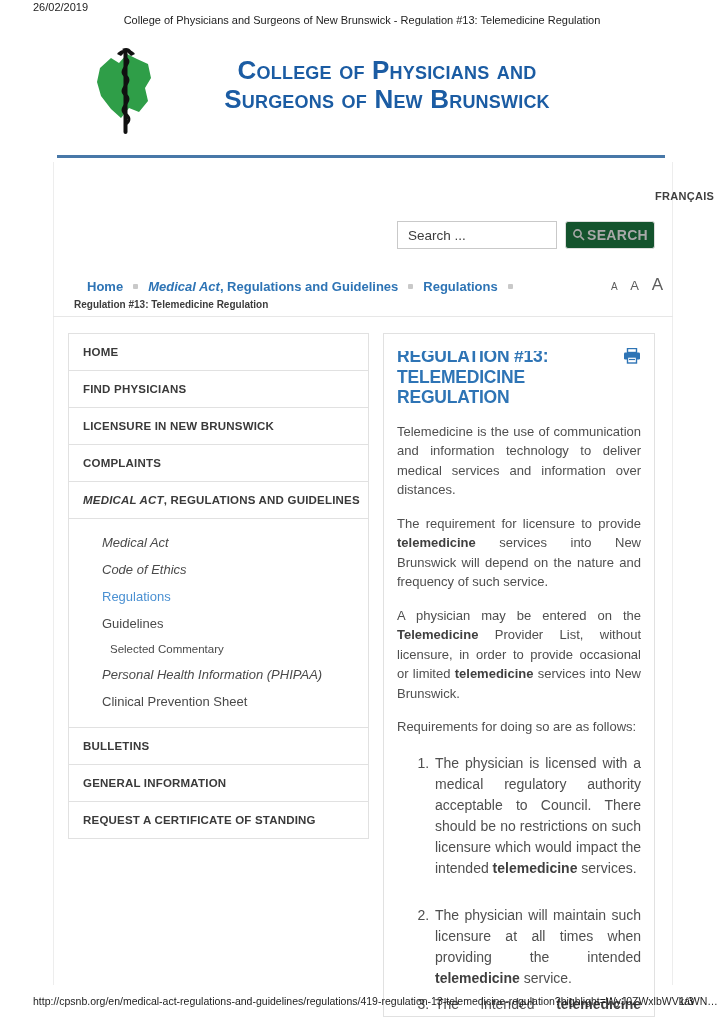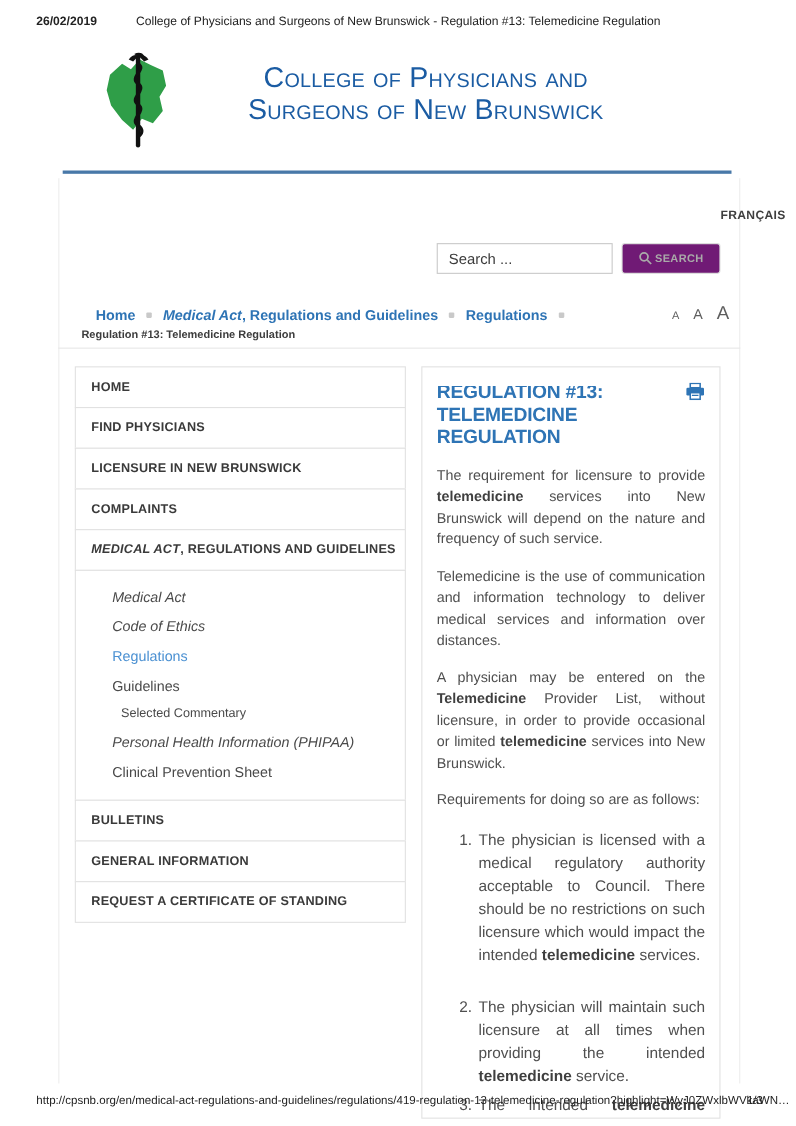--- a/index.html
+++ b/index.html
@@ -1,44 +1,44 @@
 <!DOCTYPE html>
 <html><head>
 <meta charset="utf-8">
 <style>
   * { margin:0; padding:0; box-sizing:border-box; }
   body { width:724px; height:1024px; background:#fff; font-family:"Liberation Sans", sans-serif; color:#444; }
   #page { position:relative; width:724px; height:1024px; background:#fff; overflow:hidden; }
 
   
-  .print-date { position:absolute; left:33px; top:14px; font-size:11px; color:#222;font-weight:bold; }
+  .print-date { position:absolute; left:33px; top:1px; font-size:11px; color:#222; }
   .print-title { position:absolute; left:0; top:14px; width:100%; text-align:center; font-size:11px; color:#222; }
   .print-url { position:absolute; left:33px; top:995px; font-size:10.5px; color:#222; }
   .print-page { position:absolute; left:679px; top:995px; font-size:10.5px; color:#222; }
 
   
   .logo { position:absolute; left:93px; top:46px; width:66px; height:92px; cursor:pointer; }
   .brand { position:absolute; left:192px; top:56px; width:390px; text-align:center;
-           font-variant:small-caps; font-weight:normal; font-size:26px; line-height:1.13;
+           font-variant:small-caps; font-weight:bold; font-size:26px; line-height:1.13;
            color:#1b5ca3; letter-spacing:0.2px; }
   .blue-rule { position:absolute; left:57px; top:155px; width:608px; height:3px; background:#4878a8; }
 
   .wrapper { position:absolute; left:53px; top:162px; width:620px; height:823px;
              border-left:1px solid #ededed; border-right:1px solid #ededed; }
 
   .francais { position:absolute; left:608px; top:190px; font-size:11px; font-weight:bold;
               color:#3f3f3f; letter-spacing:0.3px; cursor:pointer;margin-left:47px; }
 
   .search-input { position:absolute; left:397px; top:221px; width:160px; height:28px;
                   border:1px solid #c9c9c9; font-size:13.5px; padding:0 10px; color:#333;
                   font-family:"Liberation Sans", sans-serif; }
   .search-input::placeholder { color:#3c3c3c; opacity:1; }
   .search-btn { position:absolute; left:565px; top:221px; width:90px; height:28px;
-                background:#701a75; border:1px solid #ddd; border-radius:3px; color:#a9a9a9;
-                font-size:10px; font-weight:bold; letter-spacing:0.3px;
+                background:#14532d; border:1px solid #ddd; border-radius:3px; color:#a9a9a9;
+                font-size:14px; font-weight:bold; letter-spacing:0.3px;
                 display:flex; align-items:center; justify-content:center; gap:1px; cursor:pointer;
                 font-family:"Liberation Sans", sans-serif; }
 
   .crumbs { position:absolute; left:87px; top:279px; font-size:13px; font-weight:bold;
             display:flex; align-items:center; gap:10px; white-space:nowrap; }
   .crumbs a { color:#2e74b5; text-decoration:none; cursor:pointer; }
   .crumb-sep { display:inline-block; width:5px; height:5px; background:#c9c9c9; border-radius:1px; }
   .crumb-current { position:absolute; left:74px; top:299px; font-size:10px; font-weight:bold; color:#3c3c3c; }
 
   .font-sizes { position:absolute; left:611px; top:275px; width:52px; display:flex;
@@ -158,22 +158,22 @@
         <rect x="4.5" y="0.5" width="9" height="4" fill="none" stroke="#2e74b5" stroke-width="1.4"></rect>
         <rect x="1" y="4.5" width="16" height="7" rx="1.2" fill="#2e74b5"></rect>
         <rect x="4.5" y="9" width="9" height="6" fill="#fff" stroke="#2e74b5" stroke-width="1.4"></rect>
         <line x1="6" y1="11.5" x2="12" y2="11.5" stroke="#2e74b5" stroke-width="1.2"></line>
       </svg>
     </button>
     <h1>
       <span class="clip-top">REGULATION #13:</span>
       <span>TELEMEDICINE REGULATION</span>
     </h1>
+    <p>Telemedicine is the use of communication and information technology to deliver medical services and information over distances.</p>
     <p>The requirement for licensure to provide <b>telemedicine</b> services into New Brunswick will depend on the nature and frequency of such service.</p>
-    <p>Telemedicine is the use of communication and information technology to deliver medical services and information over distances.</p>
     <p>A physician may be entered on the <b>Telemedicine</b> Provider List, without licensure, in order to provide occasional or limited <b>telemedicine</b> services into New Brunswick.</p>
     <p>Requirements for doing so are as follows:</p>
     <ol>
       <li>The physician is licensed with a medical regulatory authority acceptable to Council.  There should be no restrictions on such licensure which would impact the intended <b>telemedicine</b> services.</li>
       <li>The physician will maintain such licensure at all times when providing the intended <b>telemedicine</b> service.</li>
       <li>The intended <b>telemedicine</b> services will be of a nature and frequency acceptable to Council.</li>
 
     </ol>
   </section>
 

